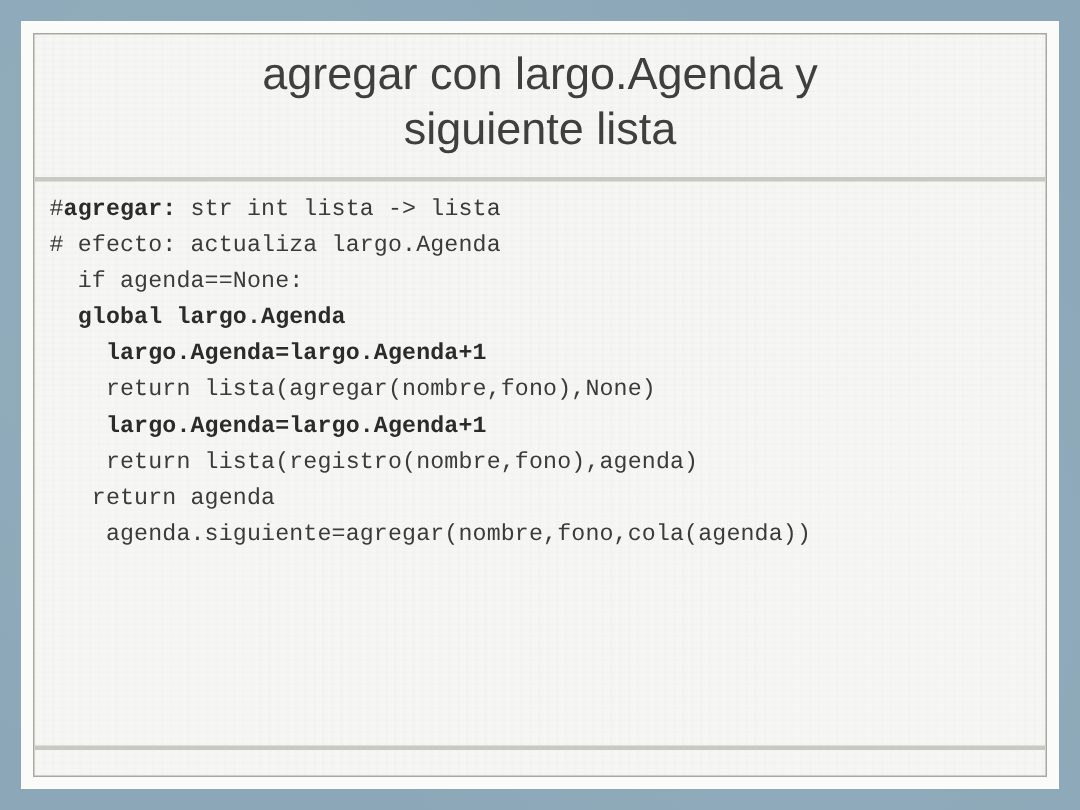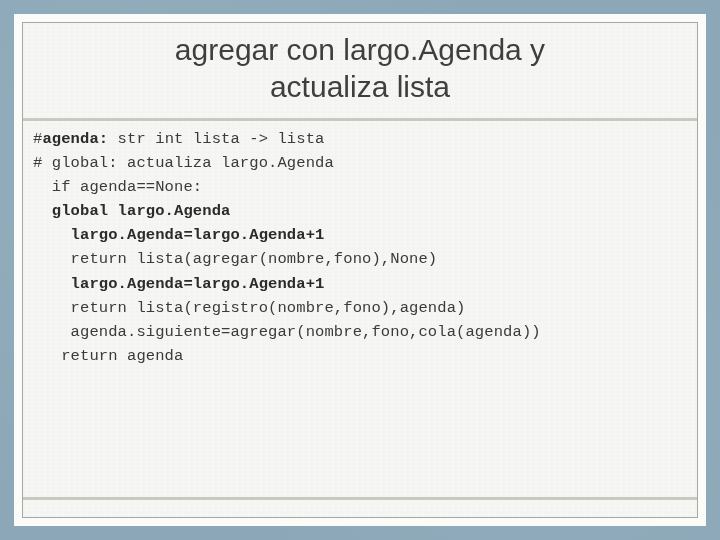--- a/index.html
+++ b/index.html
@@ -127,36 +127,36 @@
 </style>
 </head>
 <body>
 
 <div class="slide">
   <div class="paper">
     <div class="inner-frame">
 
       <div class="title-block">
         <div class="title-text">agregar con largo.Agenda y
-actualiza lista</div>
+siguiente lista</div>
       </div>
 
       <div class="divider-top"></div>
 
       <div class="code-block">
 
-      <div class="code-line">#<span class="seg-bold">agenda:</span><span> str int lista -&gt; lista</span></div>
-          <div class="code-line"># global: actualiza largo.Agenda</div>
+      <div class="code-line">#<span class="seg-bold">agregar:</span><span> str int lista -&gt; lista</span></div>
+          <div class="code-line"># efecto: actualiza largo.Agenda</div>
           <div class="code-line">  if agenda==None:</div>
           <div class="code-line bold">  global largo.Agenda</div>
           <div class="code-line bold">    largo.Agenda=largo.Agenda+1</div>
           <div class="code-line">    return lista(agregar(nombre,fono),None)</div>
           <div class="code-line bold">    largo.Agenda=largo.Agenda+1</div>
           <div class="code-line">    return lista(registro(nombre,fono),agenda)</div>
+          <div class="code-line">   return agenda</div>
           <div class="code-line">    agenda.siguiente=agregar(nombre,fono,cola(agenda))</div>
-          <div class="code-line">   return agenda</div>
         </div>
 
       <div class="divider-bottom"></div>
 
     </div>
   </div>
 </div>
 
 </body></html>

